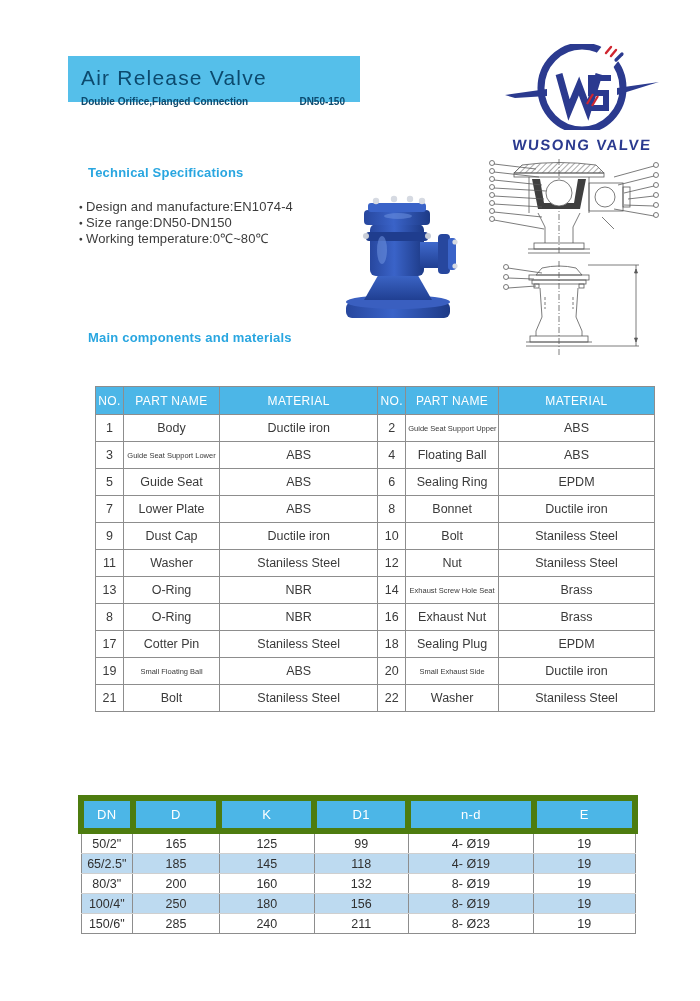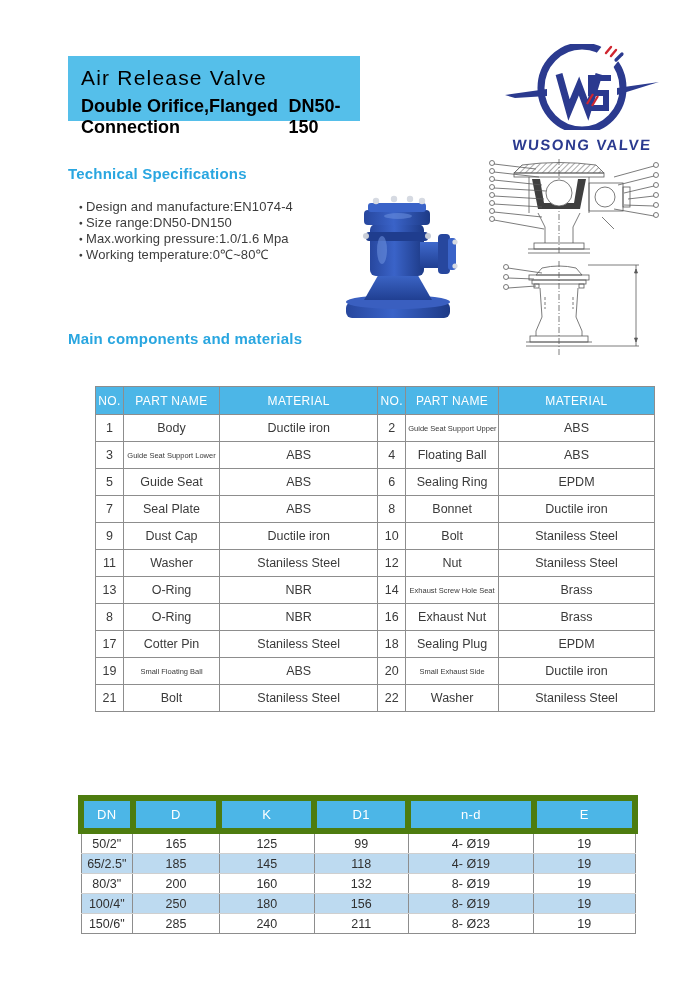--- a/index.html
+++ b/index.html
@@ -2,39 +2,39 @@
 <html style="--accent: #29a6e0; --title-box: #55bfea; --table-header: #4cb6e7; --alt-row: #bddaf0; --logo-navy: #2b3a8f; --logo-red: #cf2630;"><head>
 <meta charset="utf-8">
 <style>
   html,body{margin:0;padding:0;background:#e8e8e8;}
   .page{
     position:relative;width:700px;height:1001px;margin:0 auto;background:#fff;
     font-family:"Liberation Sans",sans-serif;color:#3a3a3a;overflow:hidden;
   }
   
   .title-box{
-    position:absolute;left:68px;top:56px;width:292px;height:65px;
-    background:var(--title-box,#55bfea);color:#000000;box-sizing:border-box;
+    position:absolute;left:68px;top:56px;width:292px;height:46px;
+    background:var(--title-box,#55bfea);color:#0c4a6e;box-sizing:border-box;
     padding:9px 13px 0 13px;
   }
   .title-box h1{
     margin:0;font-size:21px;font-weight:500;letter-spacing:1.2px;line-height:26px;
   }
   .title-sub{
-    display:flex;align-items:baseline;margin-top:5px;font-size:18px;font-weight:bold;
+    display:flex;align-items:baseline;margin-top:5px;font-size:10px;font-weight:bold;
   }
   .title-sub .size{margin-left:auto;padding-right:2px;}
   .logo{position:absolute;left:503px;top:44px;width:158px;text-align:center;}
   .logo .wordmark{
     margin-top:2px;font-size:15px;font-weight:bold;letter-spacing:1.5px;
     color:var(--logo-navy,#2b3a8f);transform:skewX(-4deg);
   }
   
   .sec-h{
-    position:absolute;left:68px;margin:0;font-size:15px;font-weight:600;
+    position:absolute;left:88px;margin:0;font-size:13px;font-weight:600;
     color:var(--accent,#29a6e0);letter-spacing:.2px;
   }
   #h-specs{top:165px;}
   #h-comp{top:330px;}
   #h-dims{top:751px;}
   
   .specs{position:absolute;left:79px;top:199px;list-style:none;margin:0;padding:0;}
   .specs li{
     font-size:13px;line-height:16px;color:#3c3c3c;letter-spacing:.1px;
   }
@@ -110,21 +110,20 @@
       <line x1="84" y1="60" x2="90" y2="50" stroke="#cf2630" stroke-width="2.2"></line>
       <line x1="89" y1="62" x2="95" y2="52" stroke="#cf2630" stroke-width="2.2"></line>
     </svg>
     <div class="wordmark">WUSONG VALVE</div>
   </div>
 
   <h2 class="sec-h" id="h-specs">Technical Specifications</h2>
   <ul class="specs" id="spec-list">
       <li>Design and manufacture:EN1074-4</li>
       <li>Size range:DN50-DN150</li>
-      <li>Max.working pressure:1.0/1.6 Mpa</li>
       <li>Working temperature:0℃~80℃</li>
     </ul>
 
   <svg class="valve-photo" width="128" height="138" viewBox="0 0 128 138">
     <defs>
       <linearGradient id="gBlue" x1="0" y1="0" x2="1" y2="0">
         <stop offset="0" stop-color="#27479e"></stop>
         <stop offset="0.45" stop-color="#3a63c8"></stop>
         <stop offset="1" stop-color="#1d3a86"></stop>
       </linearGradient>
@@ -293,21 +292,21 @@
         <tr>
           <td>5</td>
           <td>Guide Seat</td>
           <td>ABS</td>
           <td>6</td>
           <td>Sealing Ring</td>
           <td>EPDM</td>
         </tr>
         <tr>
           <td>7</td>
-          <td>Seal Plate</td>
+          <td>Lower Plate</td>
           <td>ABS</td>
           <td>8</td>
           <td>Bonnet</td>
           <td>Ductile iron</td>
         </tr>
         <tr>
           <td>9</td>
           <td>Dust Cap</td>
           <td>Ductile iron</td>
           <td>10</td>

